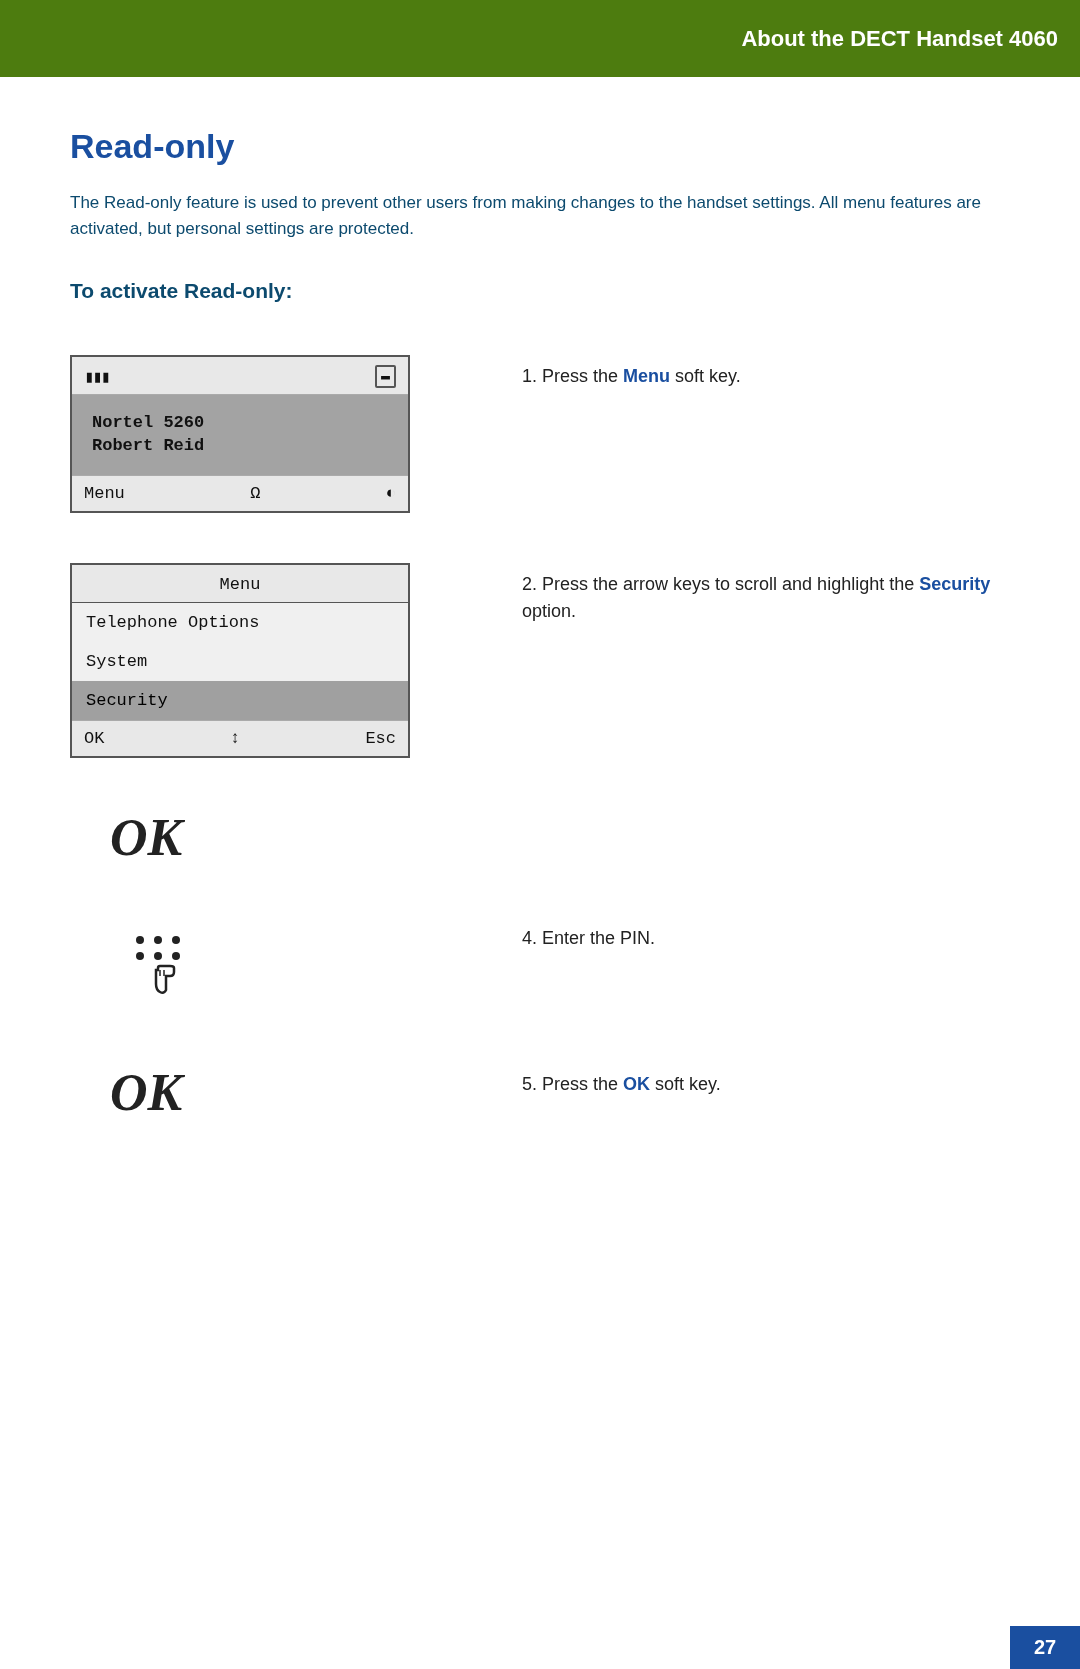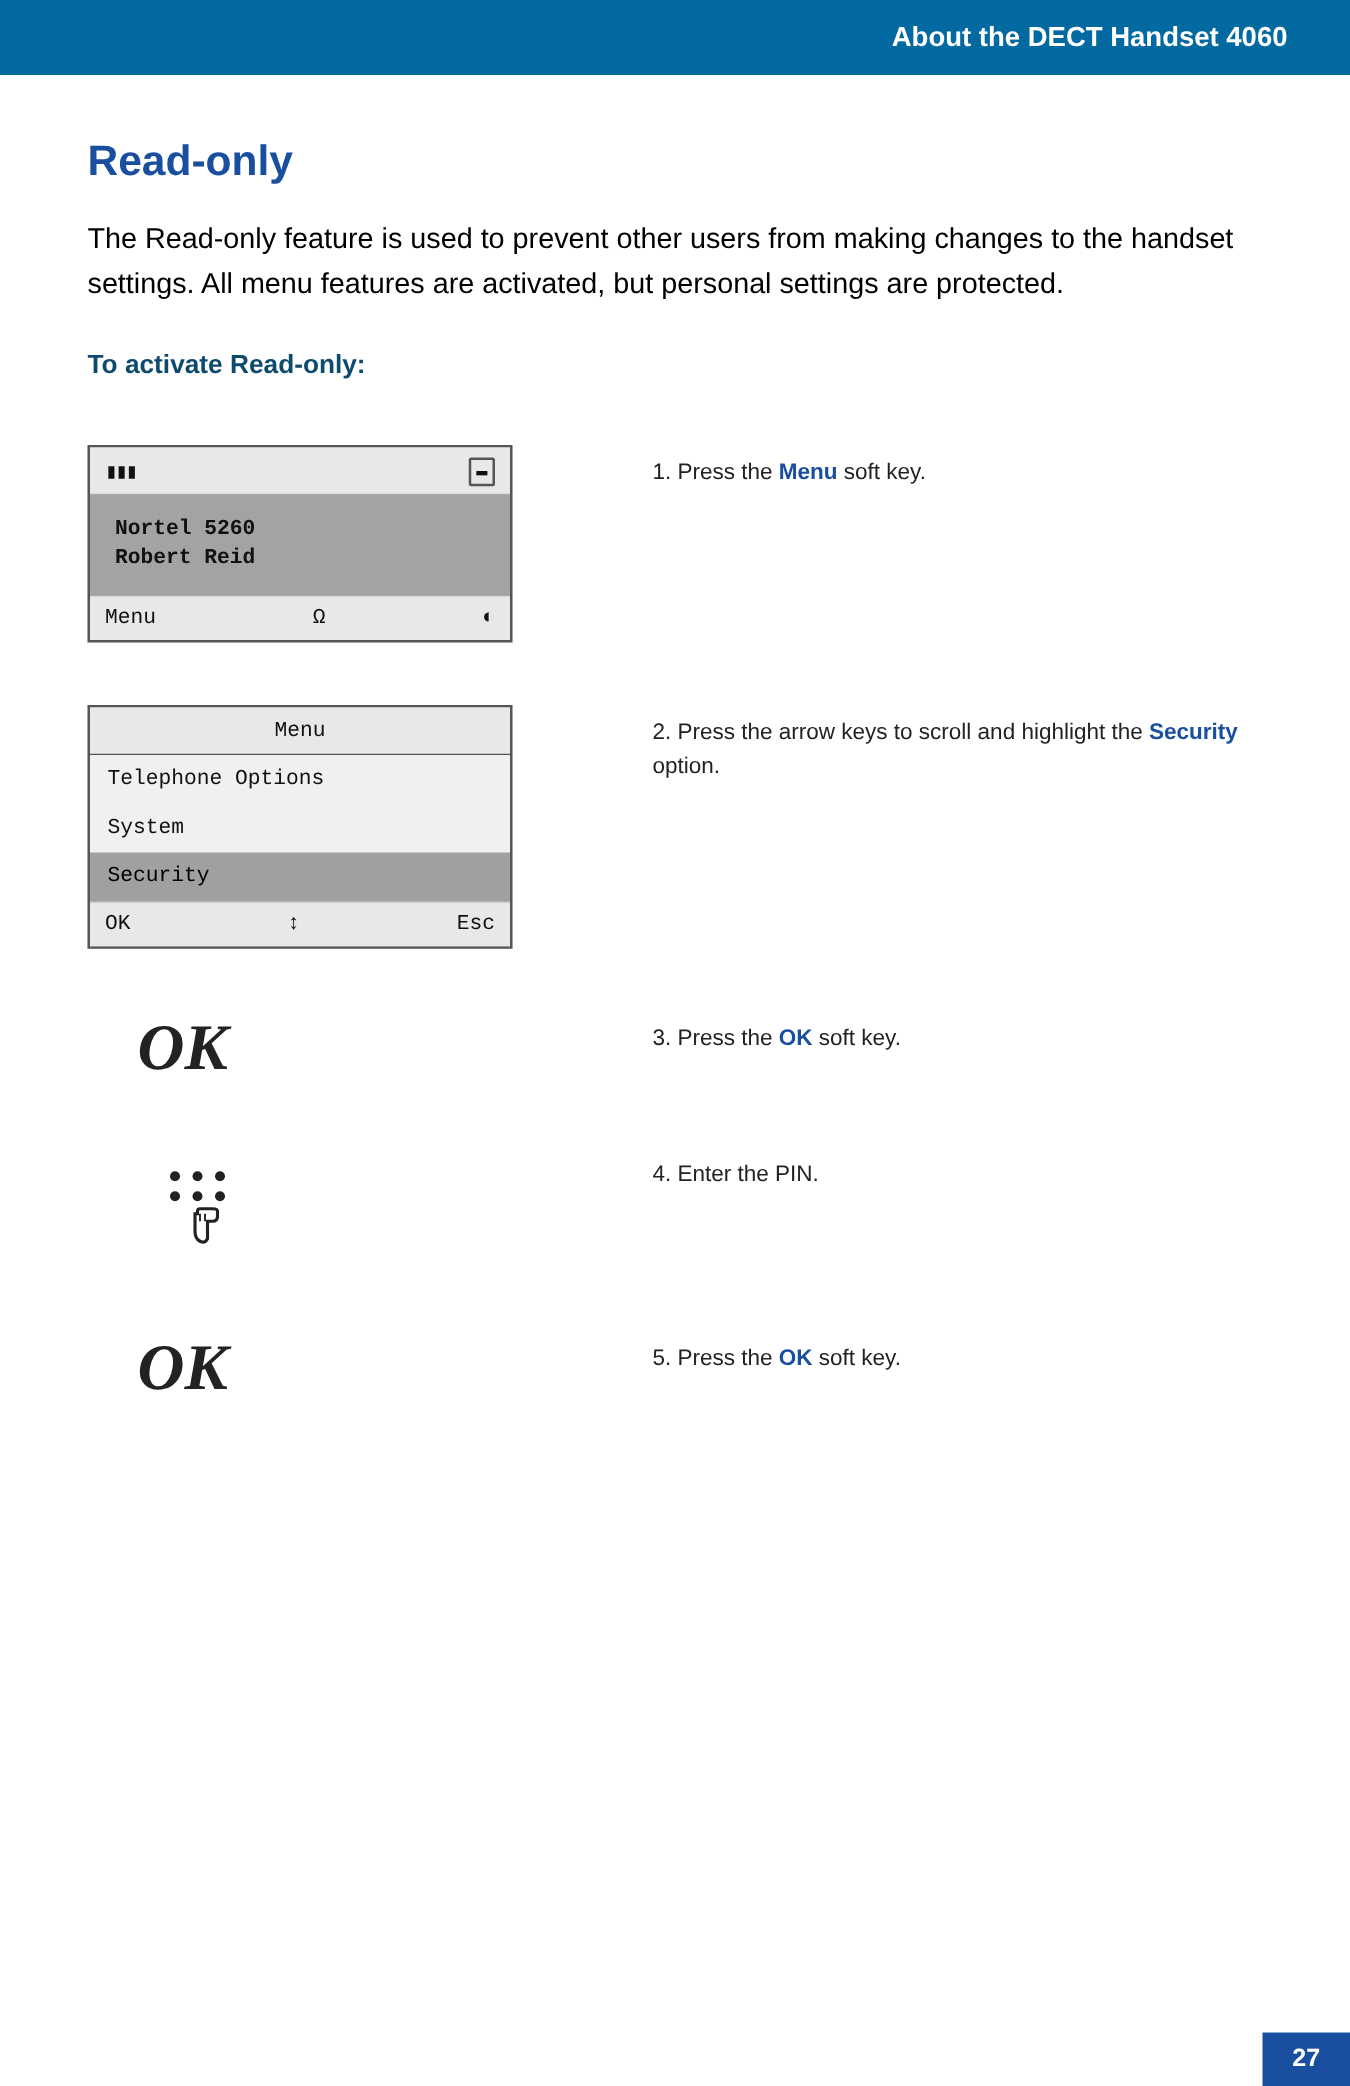--- a/index.html
+++ b/index.html
@@ -8,27 +8,27 @@
       font-family: Arial, Helvetica, sans-serif;
       background: #ffffff;
       width: 1080px;
       min-height: 1669px;
       position: relative;
       overflow-x: hidden;
     }
 
     
     .header-bar {
-      background: #0369a1;
+      background: #4d7c0f;
       width: 100%;
-      height: 60px;
+      height: 77px;
       display: flex;
       align-items: center;
       justify-content: flex-end;
-      padding-right: 50px;
+      padding-right: 22px;
     }
 
     .header-bar span {
       color: #ffffff;
       font-size: 22px;
       font-weight: bold;
     }
 
     
     .main-content {
@@ -38,22 +38,22 @@
     
     .page-title {
       color: #1a4fa0;
       font-size: 34px;
       font-weight: bold;
       margin-bottom: 24px;
     }
 
     
     .intro-text {
-      font-size: 23px;
-      color: #000000;
+      font-size: 17px;
+      color: #0c4a6e;
       line-height: 1.55;
       margin-bottom: 36px;
     }
 
     
     .sub-heading {
       font-size: 21px;
       font-weight: bold;
       color: #0c4a6e;
       margin-bottom: 52px;
@@ -284,26 +284,20 @@
         <span class="step-num">2. </span>
         <span>Press the arrow keys to scroll and highlight the </span><span class="highlight-blue">Security</span><span> option.</span>
       </div>
     </div>
   </div>
 
   <div class="step-row">
     <div class="step-left">
       <div class="big-ok">OK</div>
     </div>
-    <div class="step-right">
-      <div class="step-text">
-        <span class="step-num">3. </span>
-        <span>Press the </span><span class="highlight-blue">OK</span><span> soft key.</span>
-      </div>
-    </div>
   </div>
 
   <div class="step-row">
     <div class="step-left">
       <div class="pin-icon">
         
         <svg width="80" height="80" viewBox="0 0 80 80" xmlns="http://www.w3.org/2000/svg">
 
           <circle cx="20" cy="18" r="4" fill="#222"></circle>
           <circle cx="38" cy="18" r="4" fill="#222"></circle>

